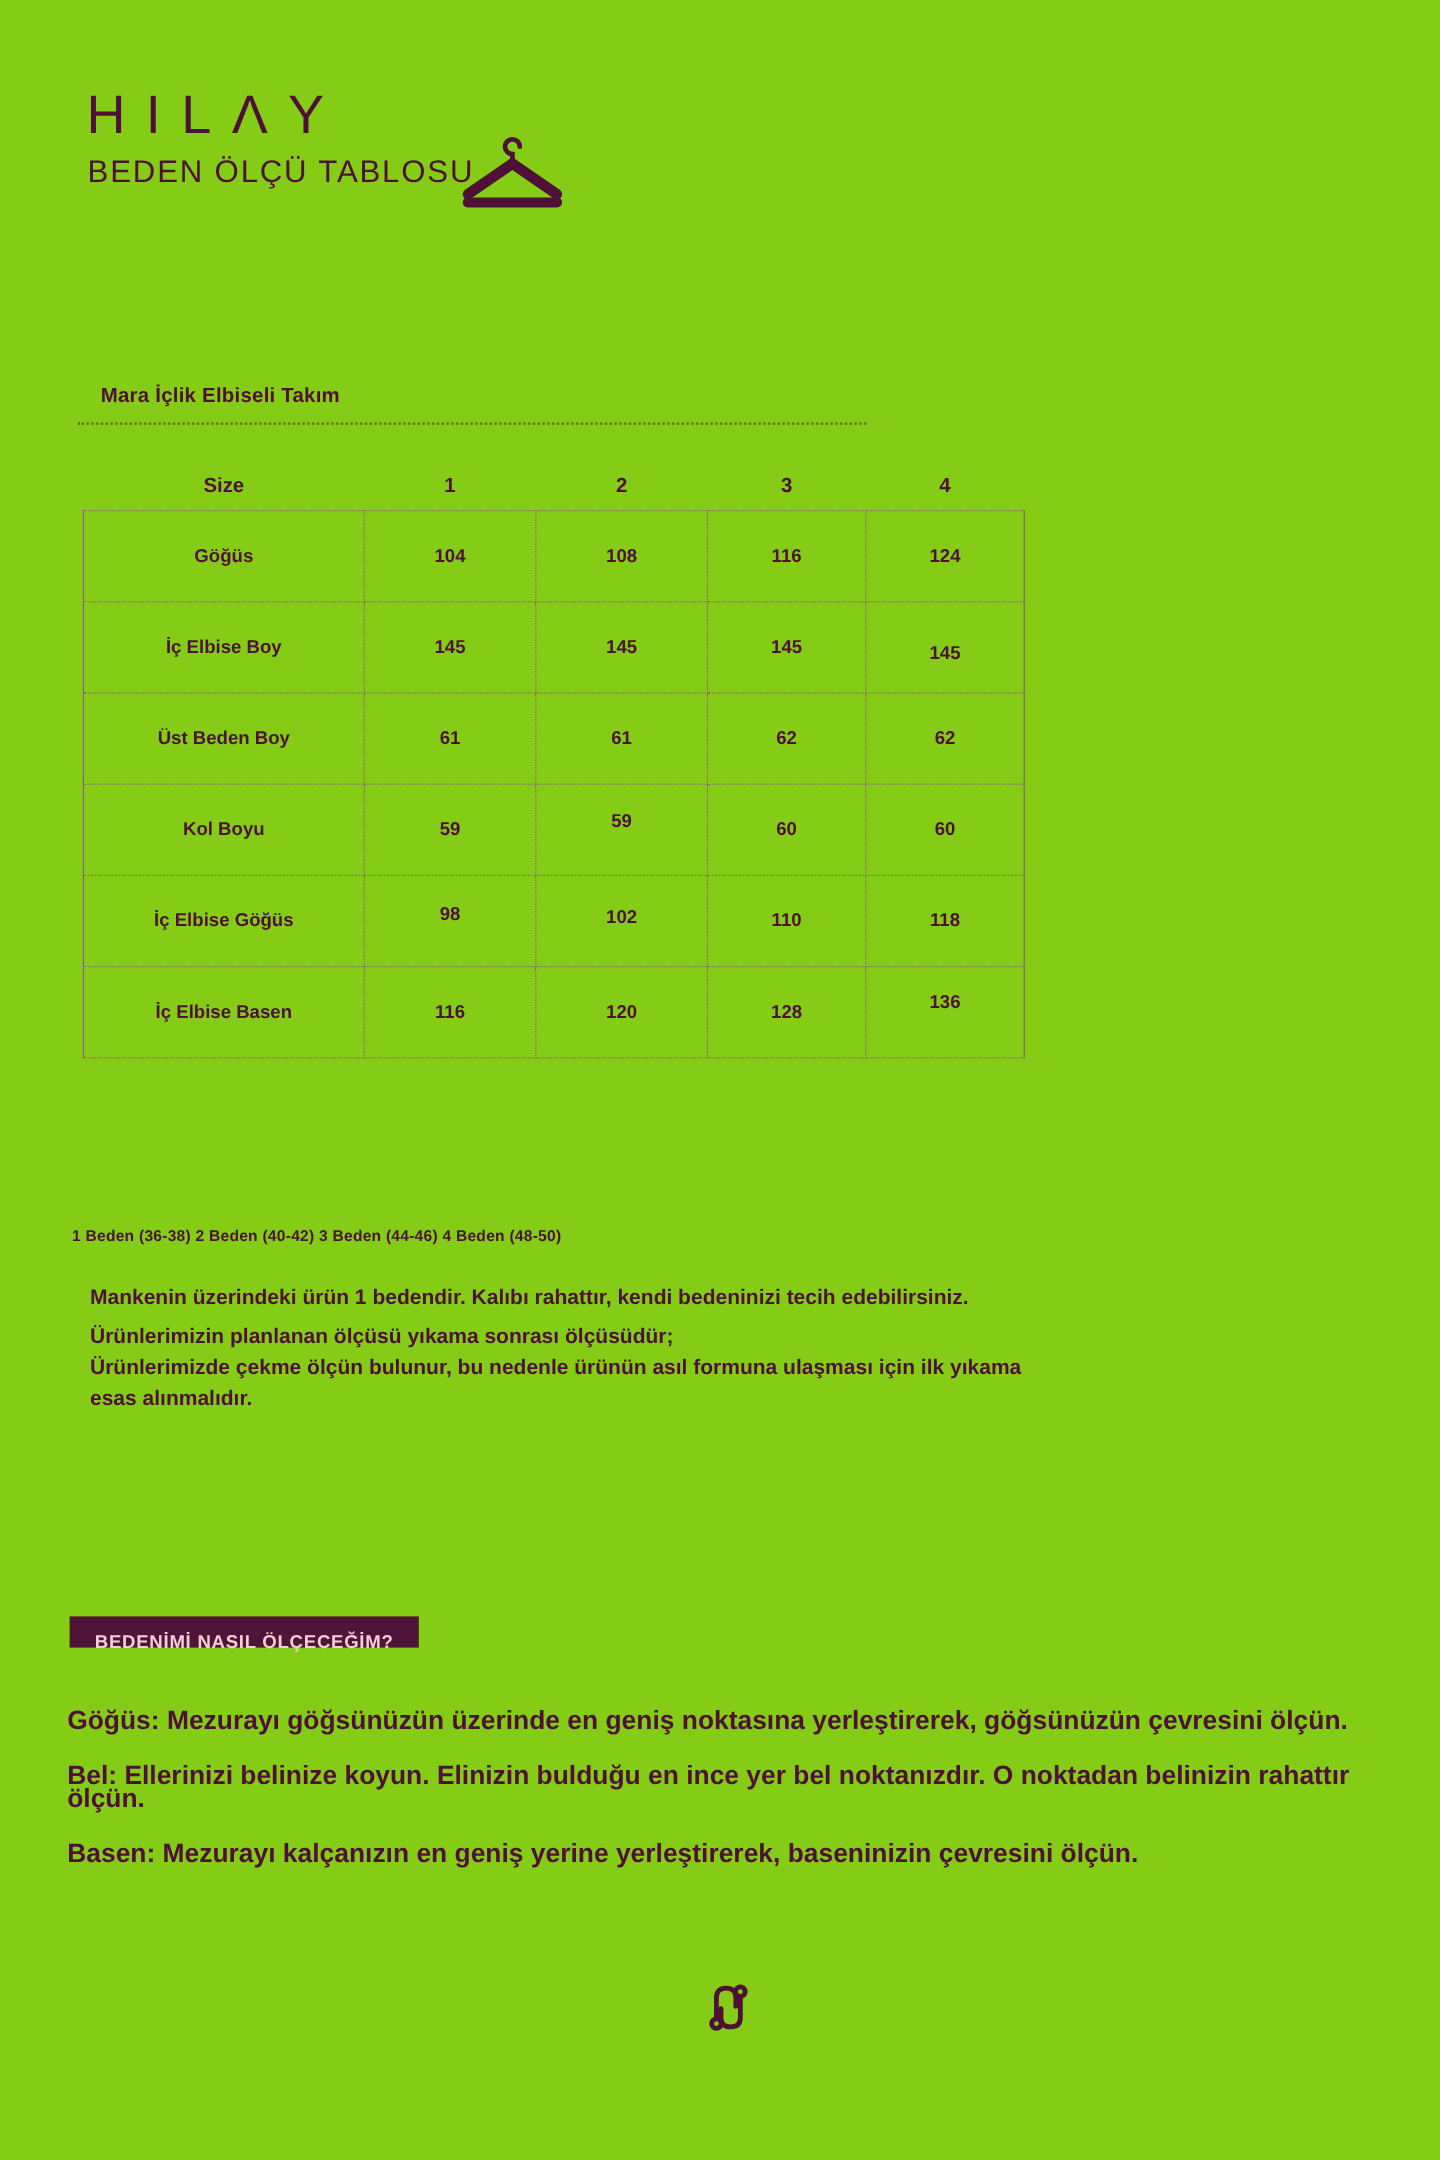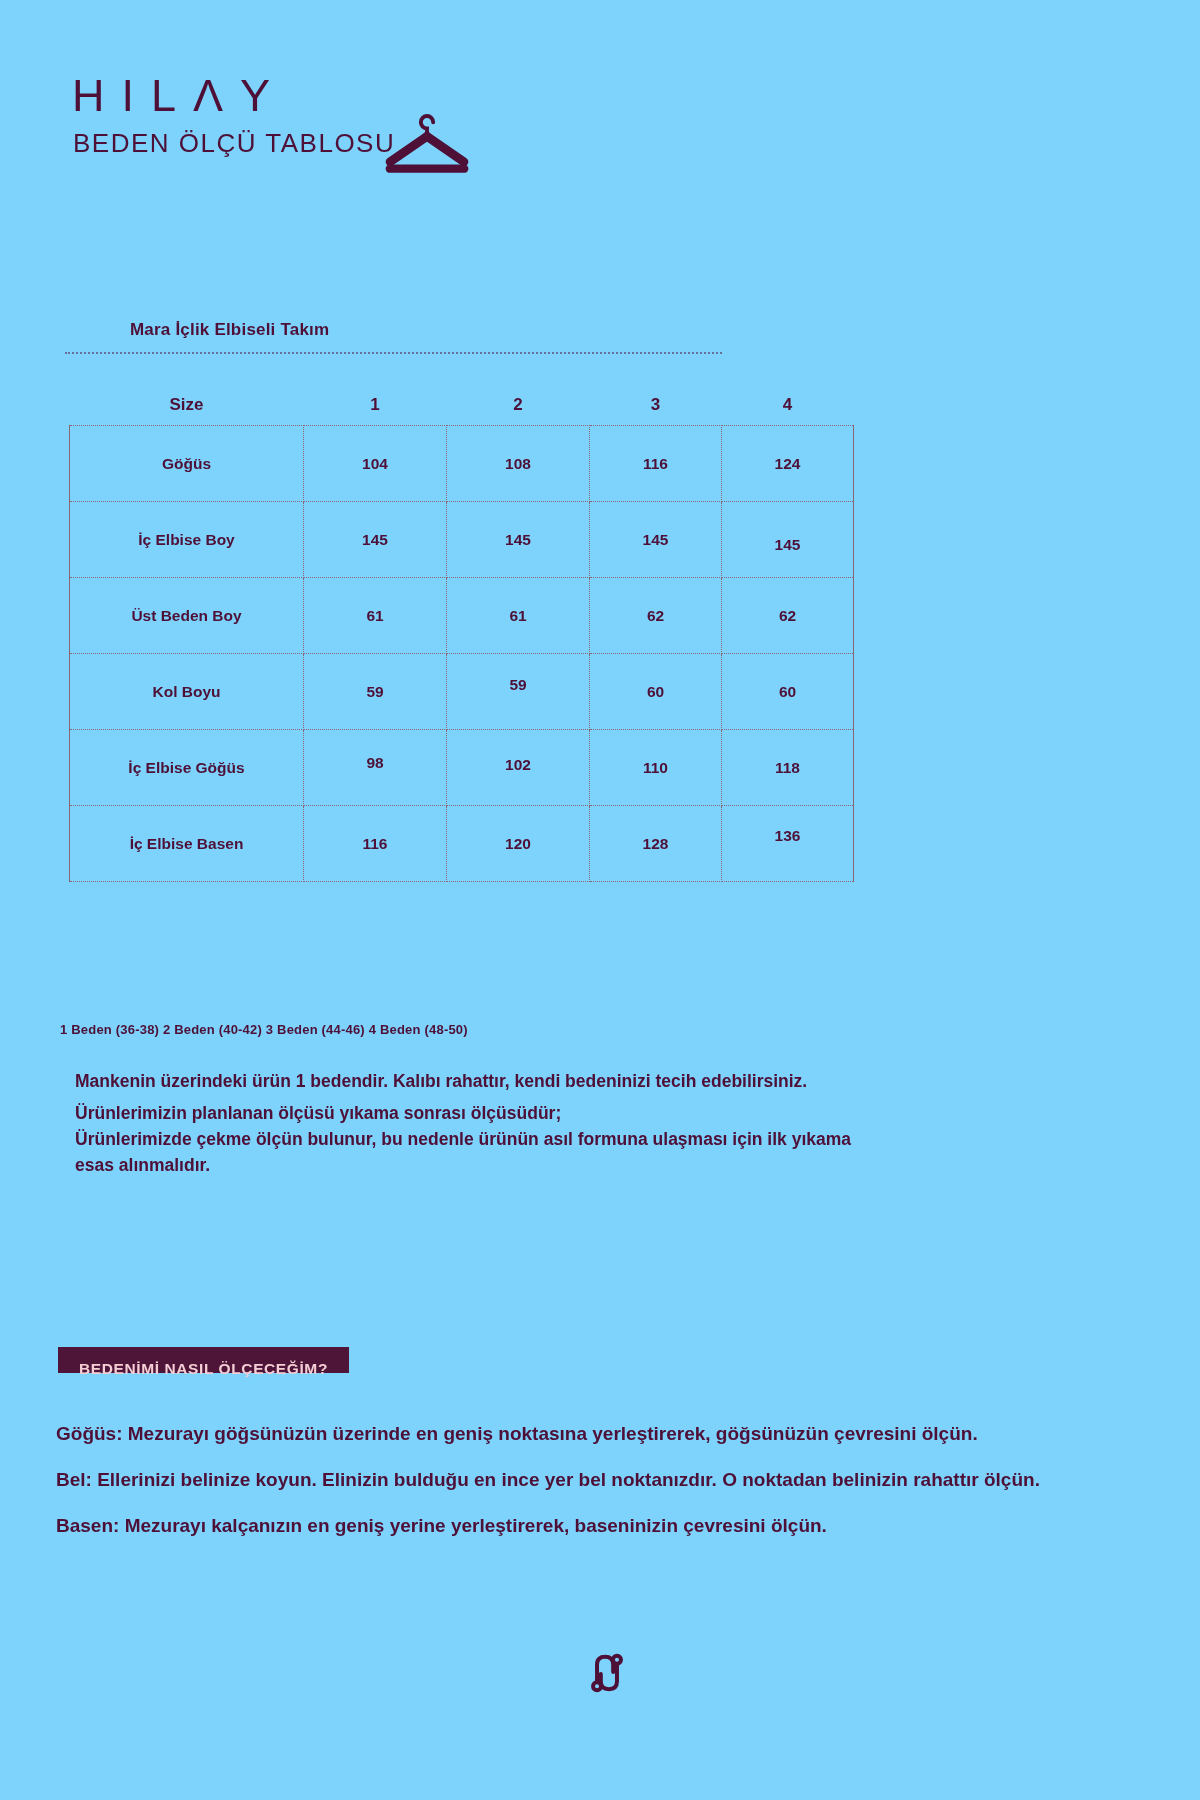--- a/index.html
+++ b/index.html
@@ -1,34 +1,34 @@
 <!DOCTYPE html>
 <html lang="tr"><head>
 <meta charset="utf-8">
 <style>
   html,body{margin:0;padding:0;background:#fbdad4;}
   .page{
     position:relative;width:1200px;height:1800px;overflow:hidden;
-    background:#7dd3fc;color:#4e1037;
+    background:#84cc16;color:#4e1037;
     font-family:"Liberation Sans","DejaVu Sans",sans-serif;
   }
   
   .brand-logo{
     position:absolute;left:72px;top:70px;
     font-size:45px;font-weight:500;letter-spacing:17px;color:#4e1037;
   }
   .brand-subtitle{
     position:absolute;left:73px;top:128px;
     font-size:26px;font-weight:400;letter-spacing:1.5px;color:#4e1037;
   }
   .hanger{position:absolute;left:383px;top:112px;width:88px;height:68px;}
   
   .product-title{
     position:absolute;left:84px;top:320px;
-    font-size:17px;font-weight:700;letter-spacing:.2px;margin-left:46px;
+    font-size:17px;font-weight:700;letter-spacing:.2px;
   }
   .separator{
     position:absolute;left:65px;top:352px;width:657px;height:0;
     border-top:2px dotted rgba(78,16,55,.5);
   }
   
   table.size-table{
     position:absolute;left:69px;top:385px;width:784px;
     border-collapse:collapse;table-layout:fixed;
   }
@@ -59,21 +59,21 @@
   .notes p{margin:0;font-size:17.5px;font-weight:600;line-height:26px;}
   .notes p.lead{margin-bottom:6px;}
   
   .badge{
     position:absolute;left:58px;top:1347px;height:26px;
     background:#4e1538;color:#f5cdd4;
     font-size:15.5px;font-weight:700;letter-spacing:.6px;
     line-height:43px;padding:0 21px;
   }
   .instructions{position:absolute;left:56px;top:1424px;width:1080px;}
-  .instructions p{margin:0 0 27px 0;font-size:19px;font-weight:700;line-height:19px;}
+  .instructions p{margin:0 0 27px 0;font-size:22px;font-weight:700;line-height:19px;}
   
   .monogram{position:absolute;left:588px;top:1650px;width:38px;height:46px;}
 </style>
 </head>
 <body>
 
 <div class="page">
 
   <div class="brand-logo">HILΛY</div>
   <div class="brand-subtitle">BEDEN ÖLÇÜ TABLOSU</div>

